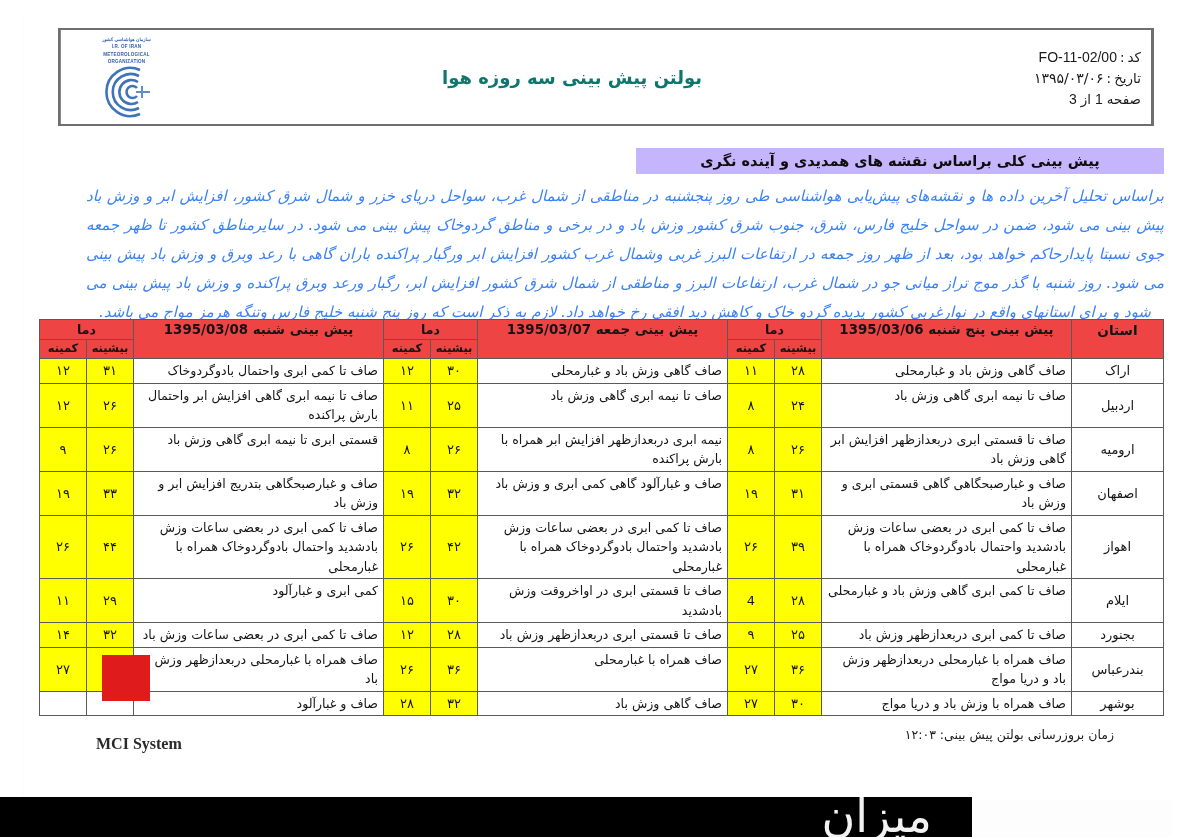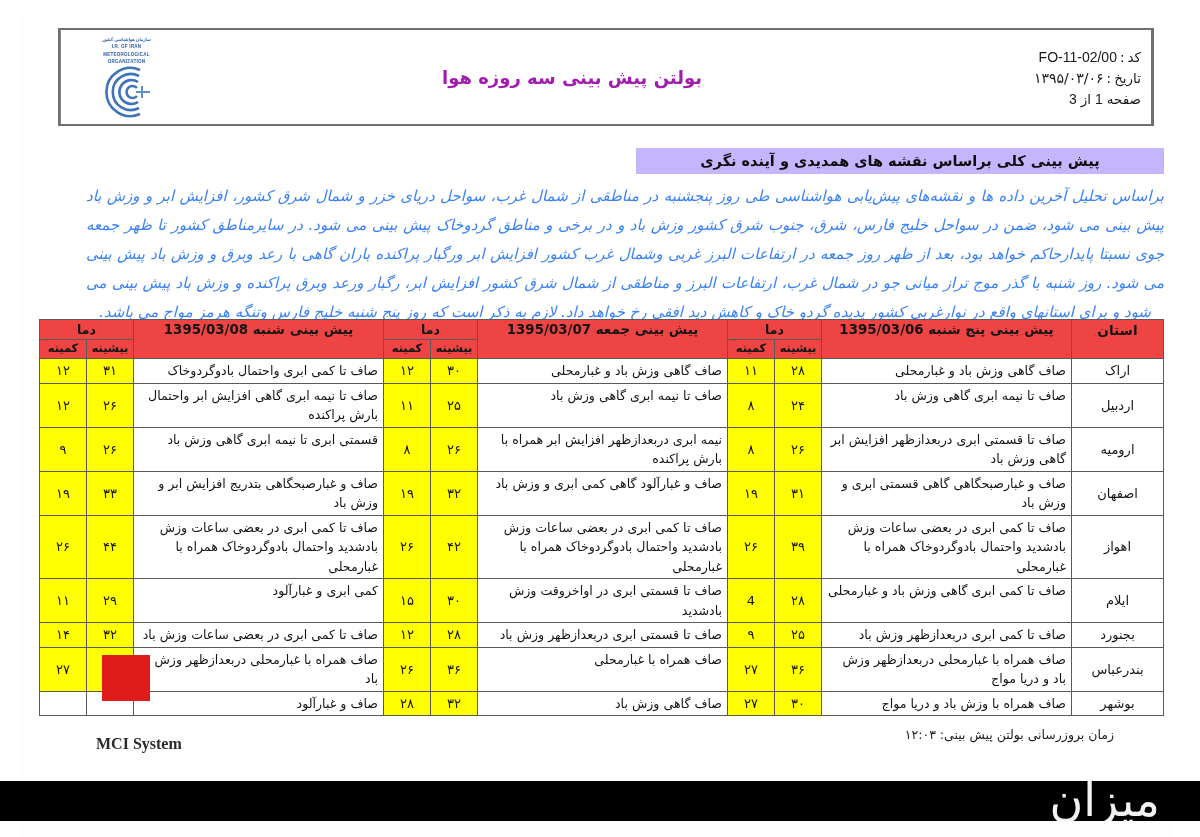--- a/index.html
+++ b/index.html
@@ -19,21 +19,21 @@
     left:0; top:0;
     width:1200px; height:837px;
     background:#fdfdfd;
     overflow:hidden;
   }
 
   
   .edge-top   { position:absolute; left:0; top:0; width:1200px; height:14px; background:#ffffff; }
   .edge-left  { position:absolute; left:0; top:0; width:22px; height:837px; background:#ffffff; }
   .edge-right { position:absolute; right:0; top:0; width:28px; height:837px; background:#ffffff; }
-  .edge-bottom{ position:absolute; left:0; bottom:16px; width:1200px; height:40px; background:#000000; }
+  .edge-bottom{ position:absolute; left:0; bottom:0; width:972px; height:40px; background:#000000; }
 
   .sheet {
     position:absolute;
     left:24px; top:14px;
     width:1152px; height:786px;
     background:#ffffff;
   }
 
   
   .header {
@@ -46,21 +46,21 @@
   }
   .hdr-logo {
     width:132px;
     border-left:1px solid #8a8a8a;
     display:flex; align-items:center; justify-content:center;
     flex:none;
   }
   .hdr-title {
     flex:1;
     display:flex; align-items:center; justify-content:center;
-    font-size:18px; font-weight:bold; color:#a21caf;
+    font-size:18px; font-weight:bold; color:#0f766e;
     letter-spacing:0px;
   }
   .hdr-meta {
     width:200px; flex:none;
     border-right:1px solid #6f6f6f;
     padding:6px 10px 4px 8px;
     display:flex; flex-direction:column; justify-content:center; gap:5px;
   }
   .meta-row {
     display:flex; flex-direction:row; align-items:baseline;

